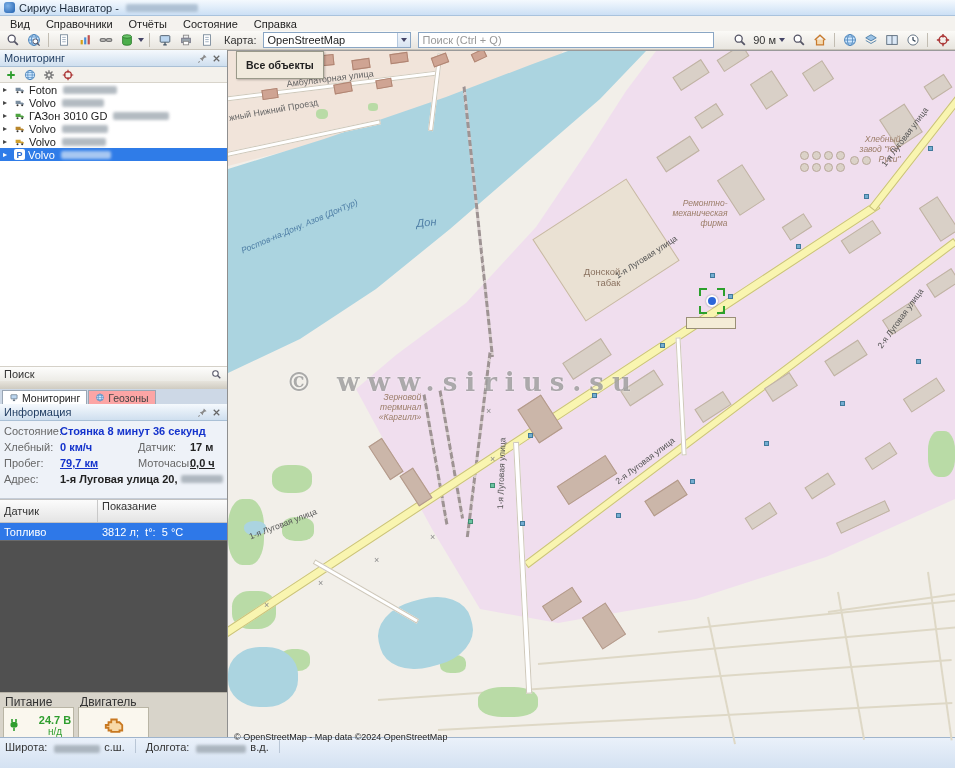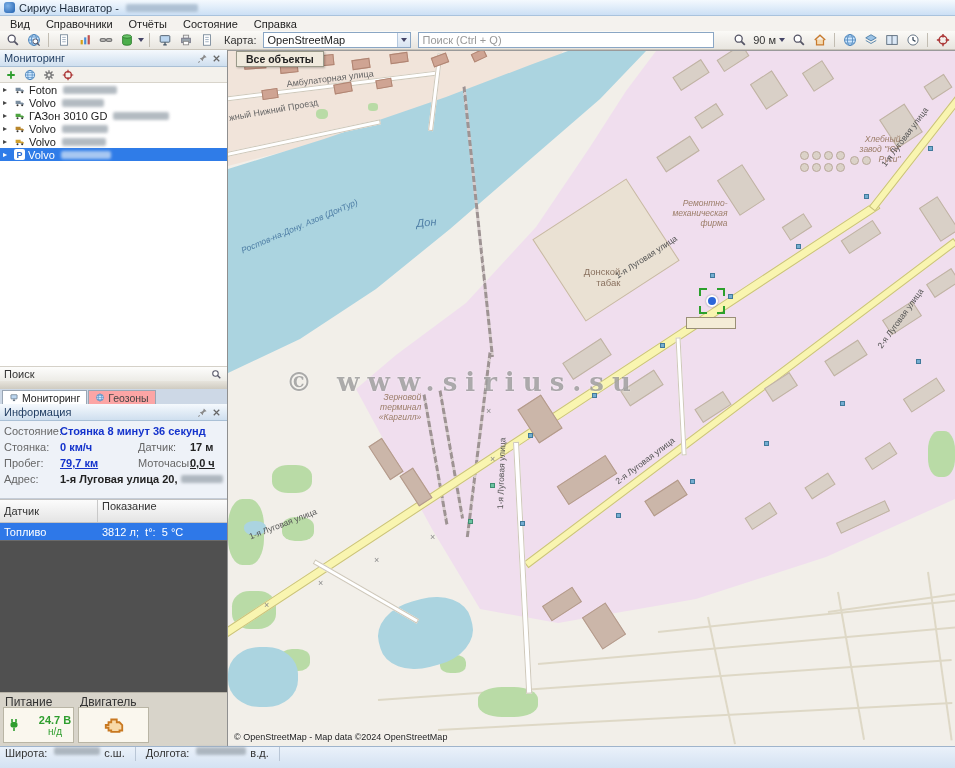--- a/index.html
+++ b/index.html
@@ -74,26 +74,26 @@
   .gauge{width:71px;display:flex;flex-direction:column}
   .gtitle{font-size:12px;color:#333;height:12px;padding-left:2px}
   .gbox{flex:1;background:#faf7ee;border:1px solid #b9b5a5;display:flex;align-items:center;justify-content:center;gap:17px}
   .gbox.col{flex-direction:column;gap:0}
   .gico{width:16px;height:16px}
   .gico.big{width:22px;height:22px}
   .gval{color:#2f9e2f;font-weight:bold;font-size:11px;text-align:center}
   .gsub{color:#2f9e2f;font-size:10px;text-align:center}
 
   
-  .statusbar{position:absolute;left:0;bottom:0;right:0;height:22px;background:linear-gradient(#eaf1fa,#d4e2f2);border-top:1px solid #9fb4cc;display:flex;align-items:flex-start;color:#333;padding:0 5px;gap:4px}
+  .statusbar{position:absolute;left:0;bottom:0;right:0;height:22px;background:linear-gradient(#eaf1fa,#d4e2f2);border-top:1px solid #9fb4cc;display:flex;align-items:flex-end;color:#333;padding:15px 5px;gap:4px}
   .ssep{width:1px;height:14px;background:#b9c6d6;margin:0 6px}
 
   
   .map{position:absolute;left:228px;top:50px;right:0;bottom:22px;background:#f2efe9;overflow:hidden;border-top:1px solid #9a9a9a}
-  .map-tab{position:absolute;left:8px;top:0;height:16px;background:#f0eadd;border:1px solid #9a9a8a;padding:0 9px;font-size:10.5px;font-weight:bold;display:flex;align-items:center;z-index:60;color:#222;box-shadow:1px 1px 2px rgba(0,0,0,.25)}
+  .map-tab{position:absolute;left:8px;top:0;height:28px;background:#f0eadd;border:1px solid #9a9a8a;padding:0 9px;font-size:10.5px;font-weight:bold;display:flex;align-items:center;z-index:60;color:#222;box-shadow:1px 1px 2px rgba(0,0,0,.25)}
   .resid{position:absolute;left:0;top:0;width:340px;height:118px;background:#f1e4da;z-index:1;clip-path:polygon(0 0,335px 0,318px 28px,210px 62px,90px 92px,0 115px)}
   .water{position:absolute;inset:0;background:#abd4e0;z-index:2;clip-path:polygon(340px 0,418px 0,372px 48px,298px 112px,222px 178px,148px 238px,72px 288px,0 322px,0 118px,96px 88px,218px 46px,302px 14px)}
   .pink{position:absolute;inset:0;background:#f0deee;z-index:2;clip-path:polygon(428px 0,727px 0,727px 448px,598px 506px,468px 548px,330px 572px,252px 558px,204px 478px,128px 338px,168px 304px,238px 252px,308px 176px,362px 96px,398px 40px)}
   .fline{position:absolute;height:2px;background:#ded8c6;transform-origin:0 50%;z-index:3}
   .green{position:absolute;background:#b9dba6;border-radius:40%;z-index:4}
   .pond{position:absolute;background:#abd4e0;border-radius:45%;z-index:4}
   .rail{position:absolute;height:3px;background:repeating-linear-gradient(90deg,#9e9393 0 6px,#d6cccc 6px 9px);transform-origin:0 50%;z-index:6}
   .road{position:absolute;transform-origin:0 50%;z-index:8}
   .road.major{background:#f9f5b0;border:1px solid #c9c17c}
   .road.minor{background:#fff;border:1px solid #cfc8ba}
@@ -458,21 +458,21 @@
             <use href="#s-x"></use>
           </svg>
         </span>
     </div>
     <div class="infobody">
       <div class="irow">
         <span class="lw">Состояние:</span>
         <span class="vblue">Стоянка 8 минут 36 секунд</span>
       </div>
       <div class="irow">
-        <span class="lw">Стоянка:</span>
+        <span class="lw">Хлебный:</span>
         <span class="vblue vw">0 км/ч</span>
         <span class="lw2">Датчик:</span>
         <span class="vdark">17 м</span>
       </div>
       <div class="irow">
         <span class="lw">Пробег:</span>
         <span class="vblue vlink vw">79,7 км</span>
         <span class="lw2">Моточасы:</span>
         <span class="vdark vlink">0,0 ч</span>
       </div>

